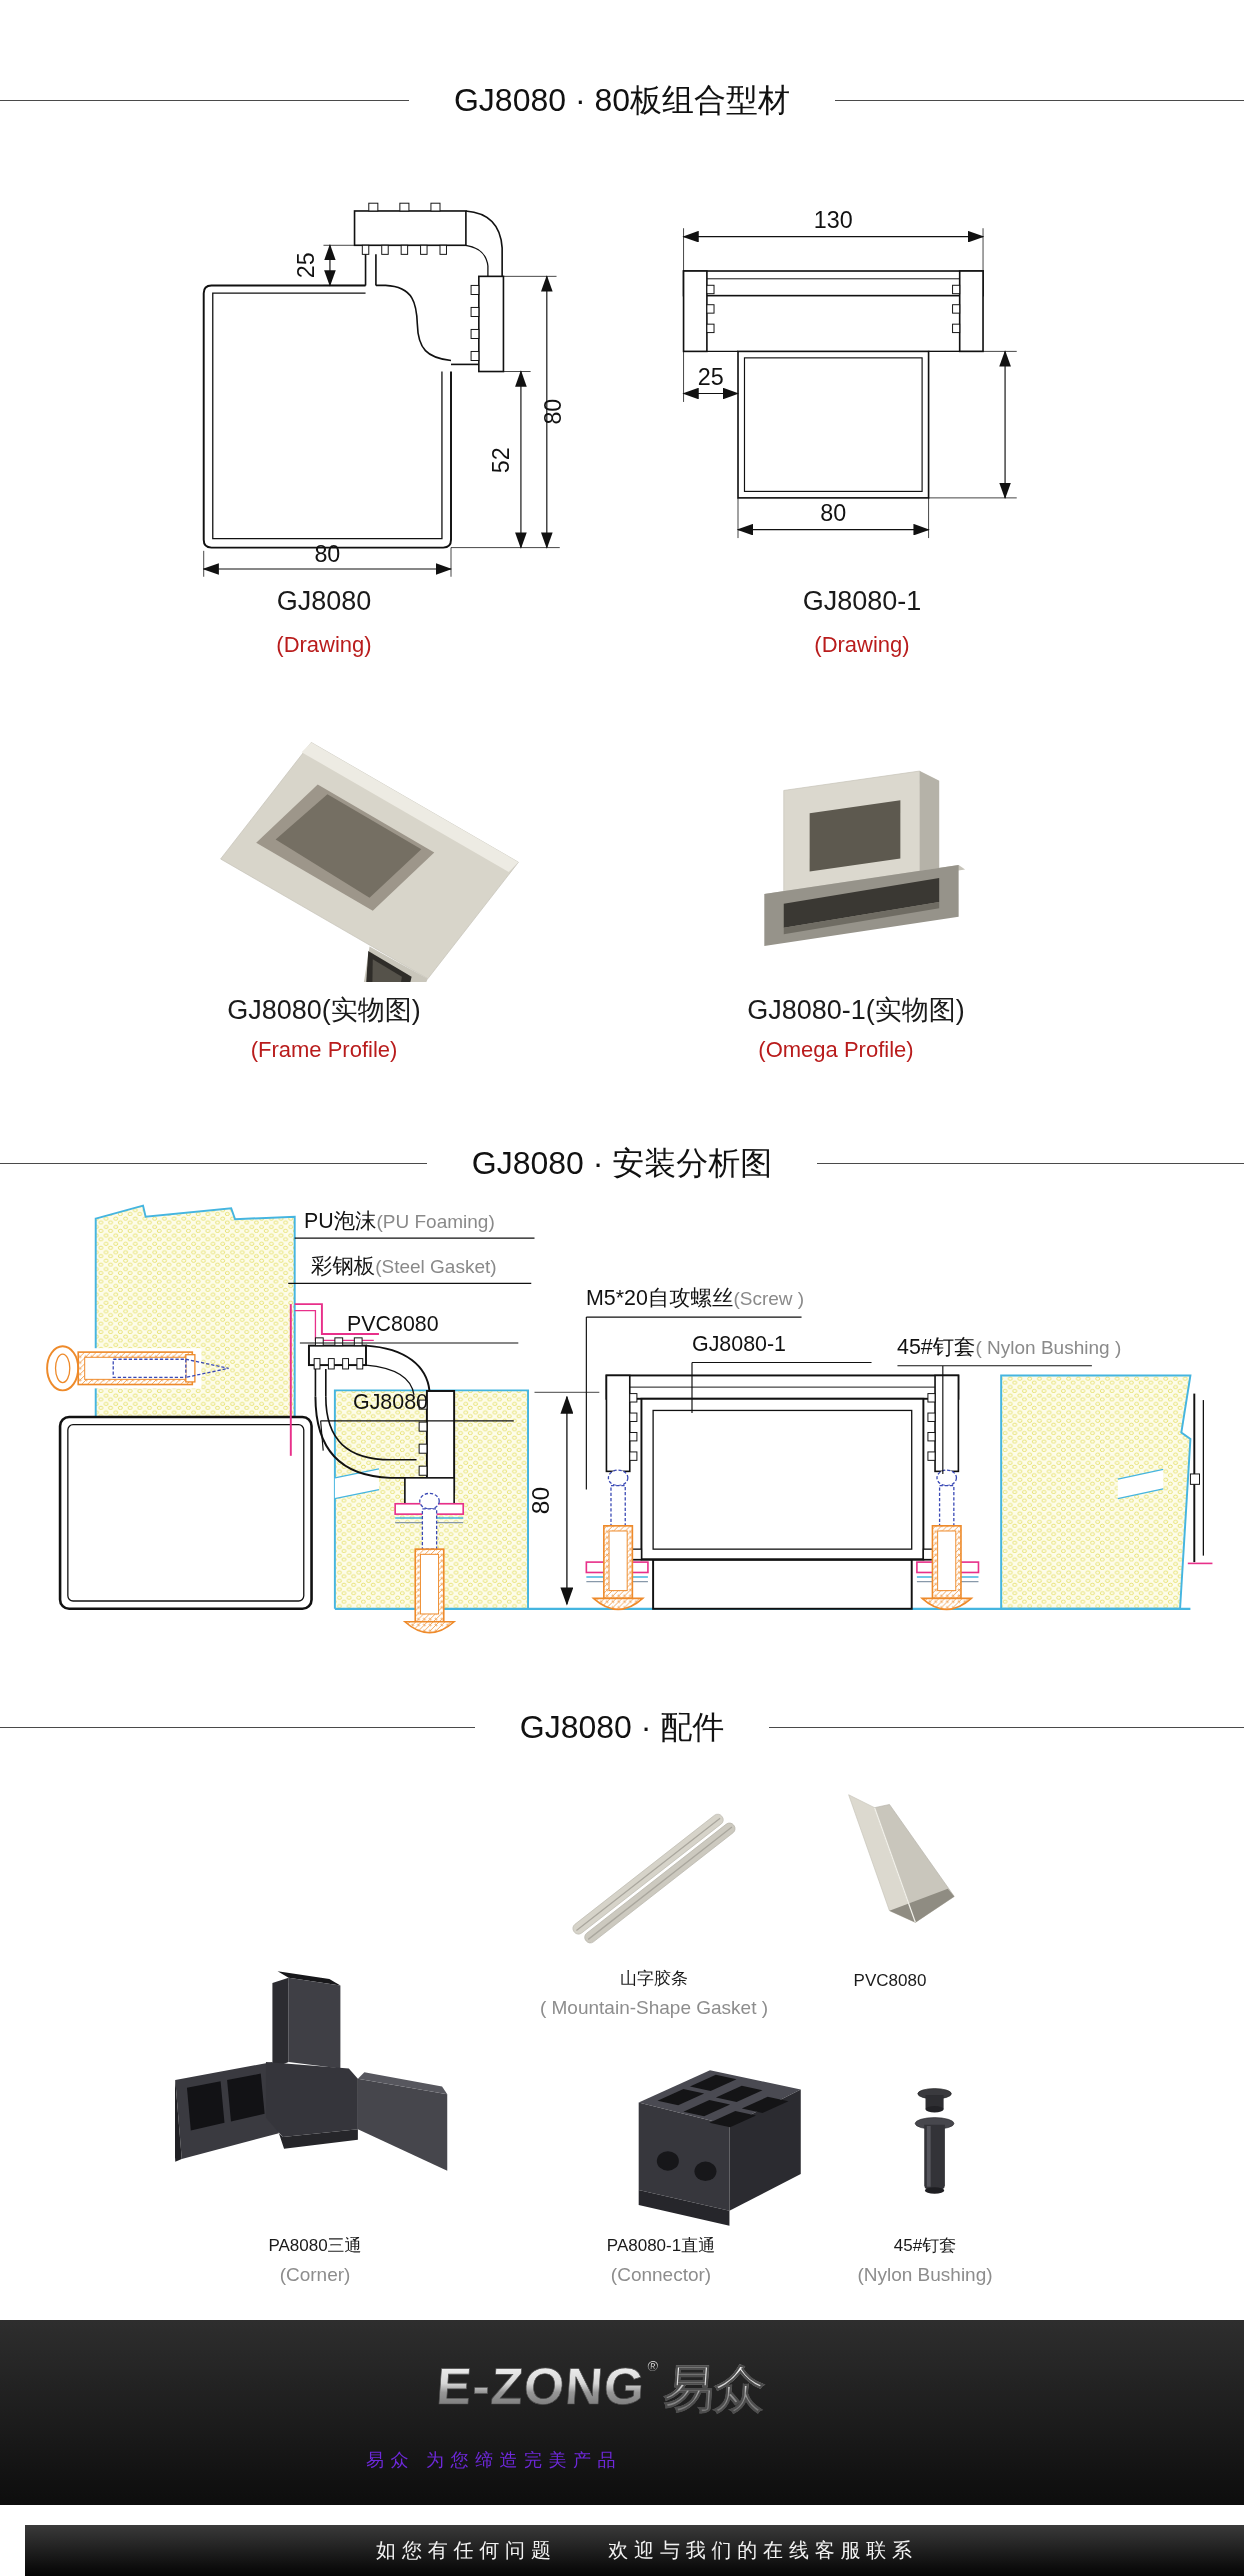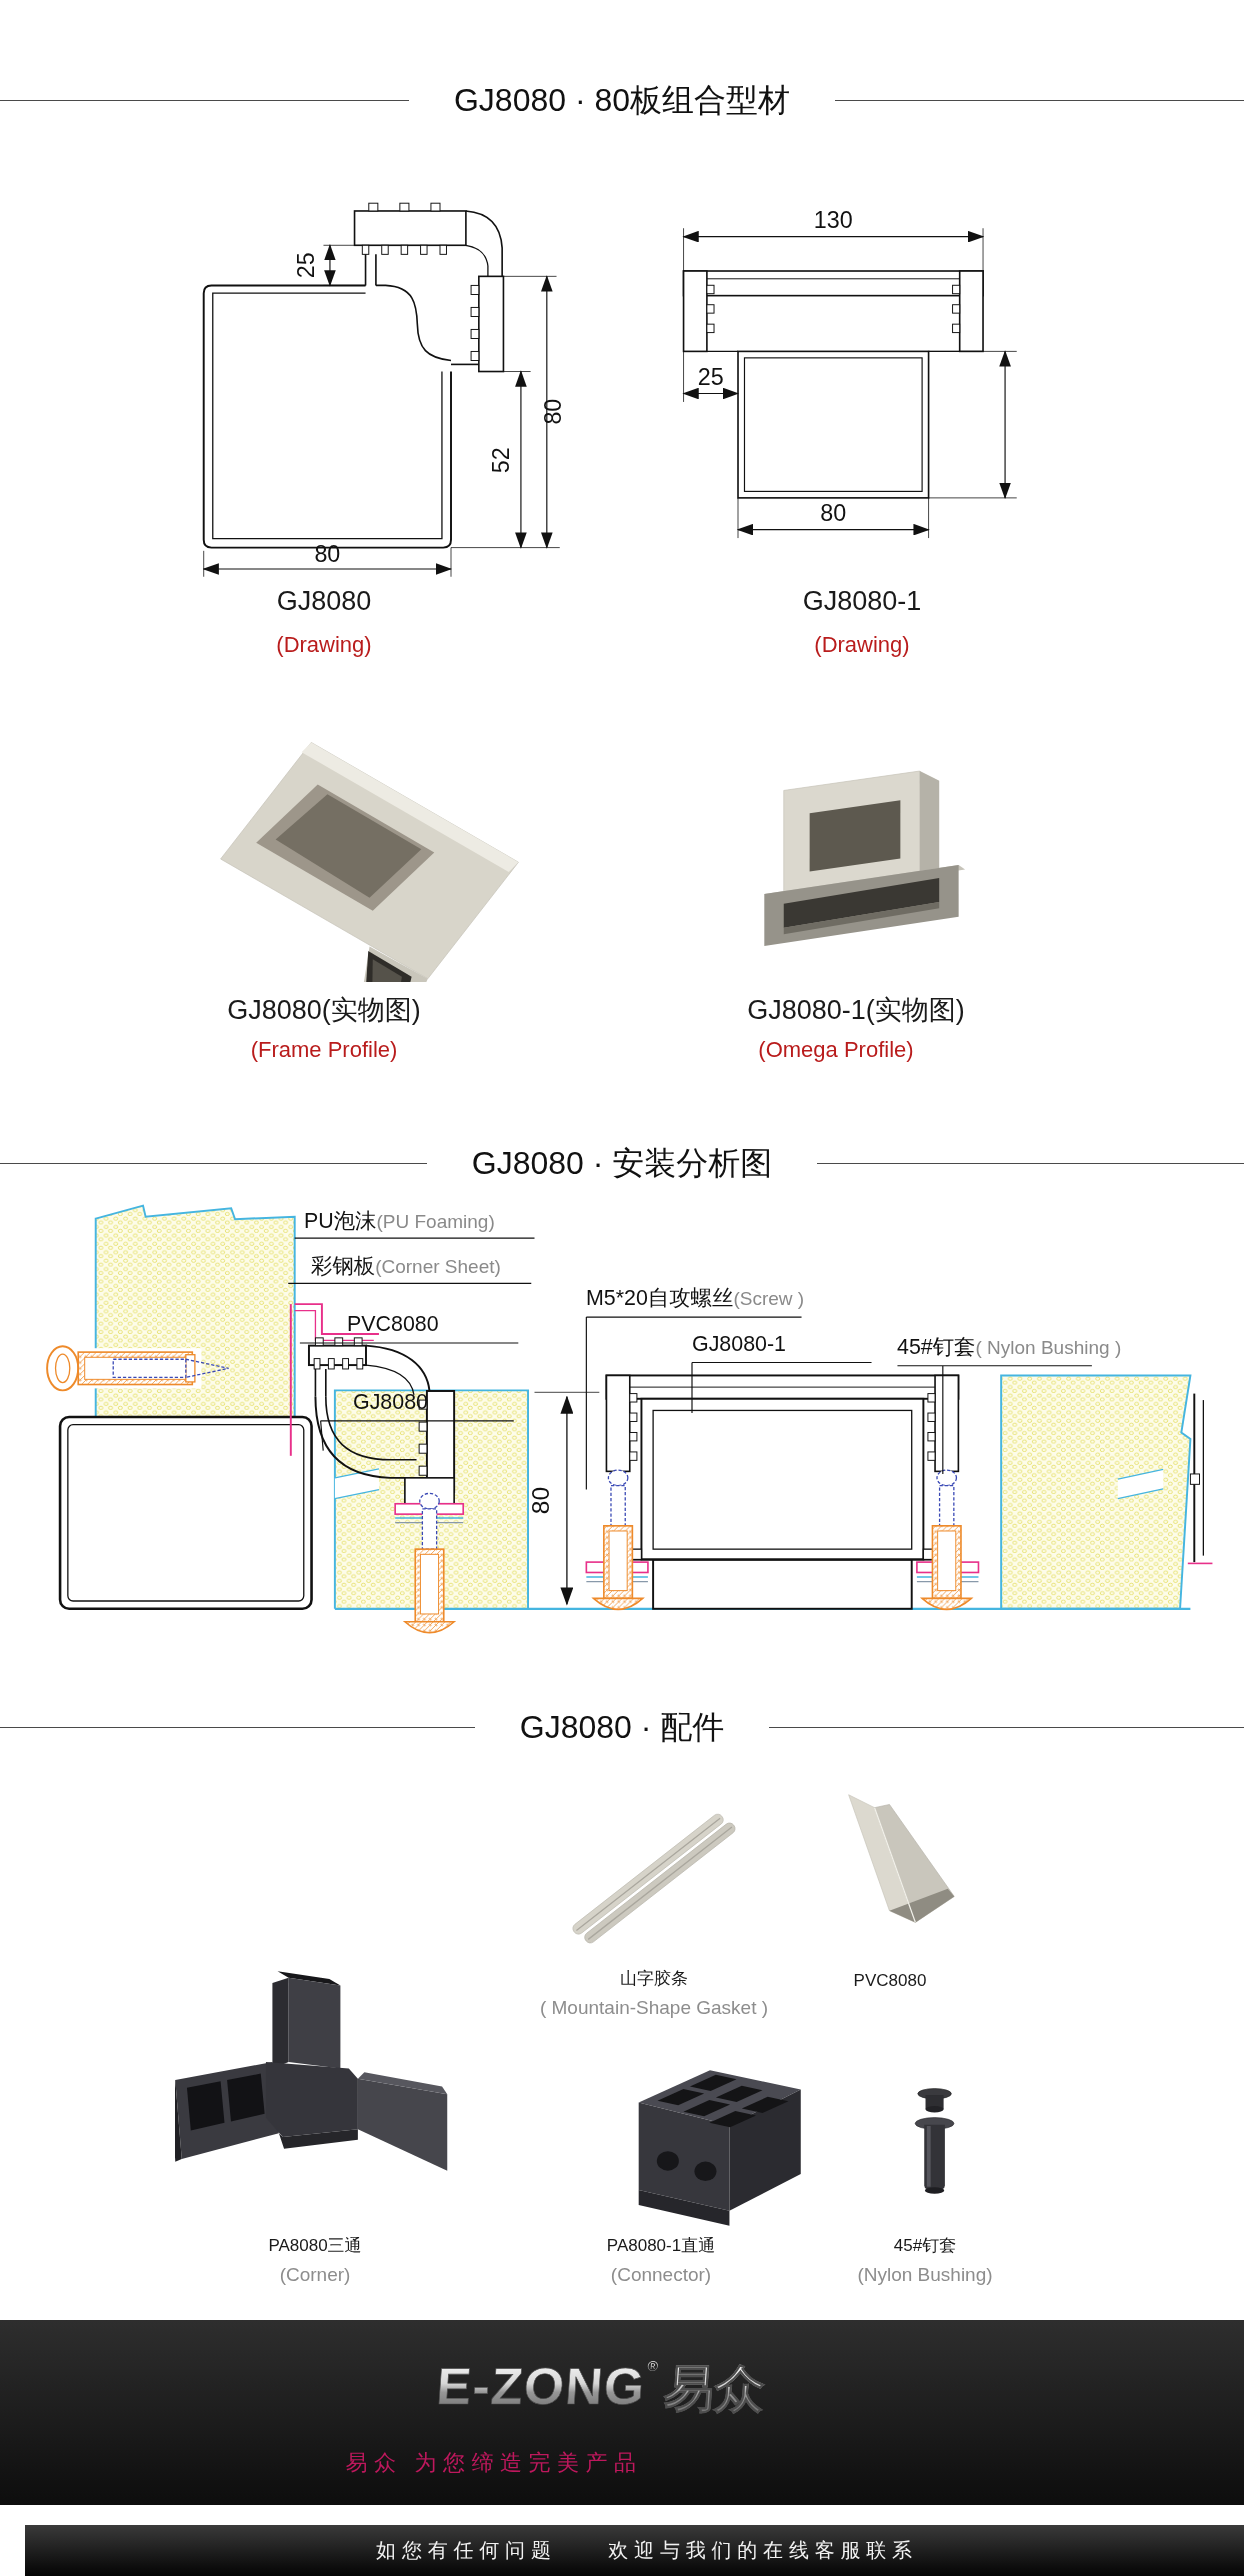--- a/index.html
+++ b/index.html
@@ -16,21 +16,21 @@
   .acc1{font-size:17px;color:#1a1a1a;text-align:center;}
   .acc2{font-size:19px;color:#8d8d8d;text-align:center;}
   
   .dia{position:absolute;left:16px;top:1199px;width:1212px;height:454px;}
   .dlabel{position:absolute;white-space:nowrap;font-size:21.4px;color:#111;line-height:1;}
   .dlabel .en{font-size:19px;color:#8a8a8a;}
   
   .fblock{position:absolute;left:0;top:2320px;width:1244px;height:185px;
           background:linear-gradient(#2e2e2e,#0d0d0d);}
   .ftag{position:absolute;left:0;top:2448px;width:988px;text-align:center;
-        font-family:"Liberation Serif",serif;font-size:22px;letter-spacing:6.5px;color:#be185d;}
+        font-family:"Liberation Serif",serif;font-size:18px;letter-spacing:6.5px;color:#6d28d9;}
   .fbar{position:absolute;left:0;top:2525px;width:1244px;height:51px;
         background:linear-gradient(#3a3a3a,#040404);display:flex;align-items:center;justify-content:center;margin-left:25px;}
   .fbar .t{font-family:"Liberation Serif",serif;font-size:20px;letter-spacing:5.8px;color:#f2f2f2;}
   svg text{font-family:"Liberation Sans",sans-serif;}
 </style>
 </head>
 <body>
 
 <div class="page">
 
@@ -337,21 +337,21 @@
         <path d="M880,182 H1212 M880,182 V448"></path>
         <path d="M1043,252 H1320 M1043,252 V330"></path>
         <path d="M1360,257 H1660 M1430,257 V424"></path>
       </g>
     </svg>
 
     <div class="dlabel" style="left:288px;top:11.7px">
       <span>PU泡沫</span><span class="en">(PU Foaming)</span>
     </div>
     <div class="dlabel" style="left:295px;top:57px">
-      <span>彩钢板</span><span class="en">(Corner Sheet)</span>
+      <span>彩钢板</span><span class="en">(Steel Gasket)</span>
     </div>
     <div class="dlabel" style="left:331px;top:115px">
       <span>PVC8080</span>
     </div>
     <div class="dlabel" style="left:337px;top:193px">
       <span>GJ8080</span>
     </div>
     <div class="dlabel" style="left:570px;top:89px">
       <span>M5*20自攻螺丝</span><span class="en">(Screw )</span>
     </div>

